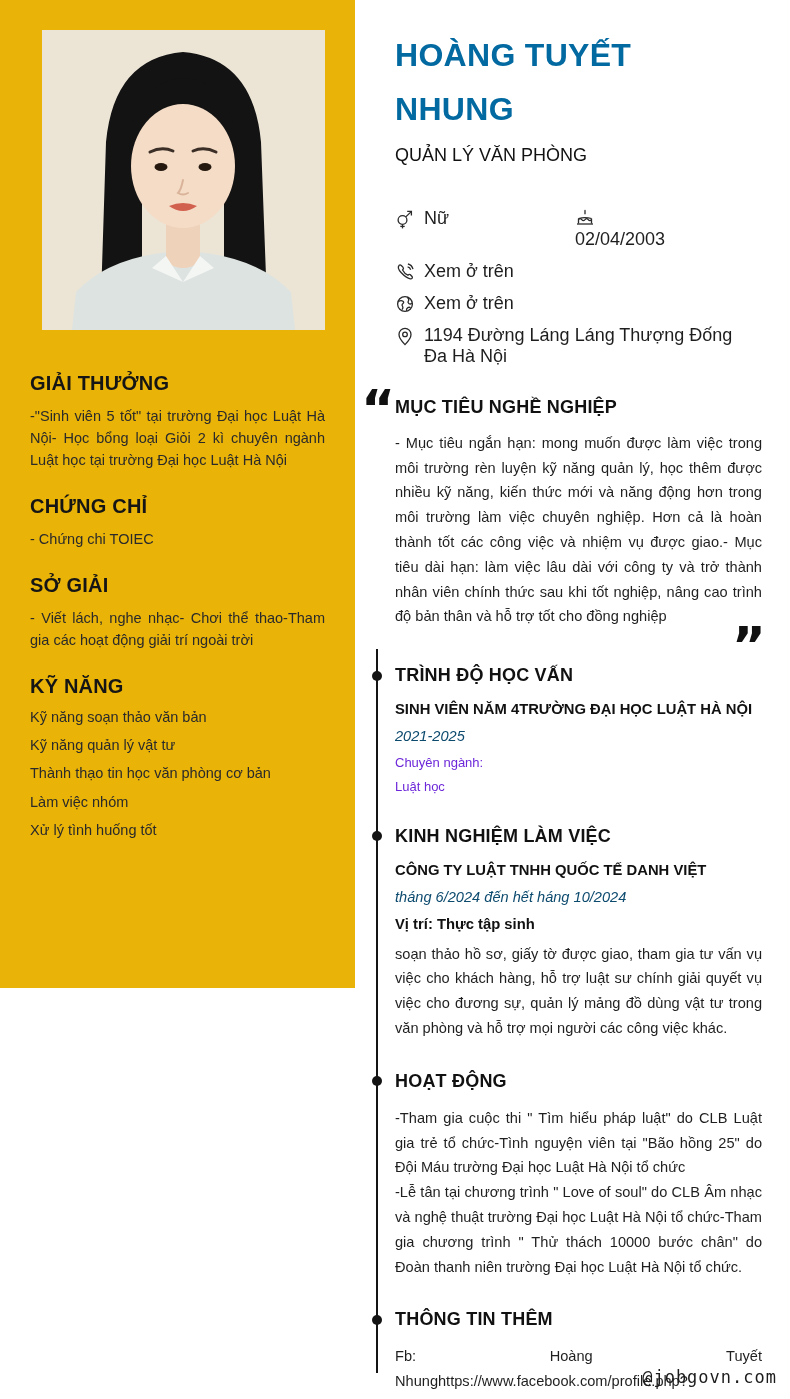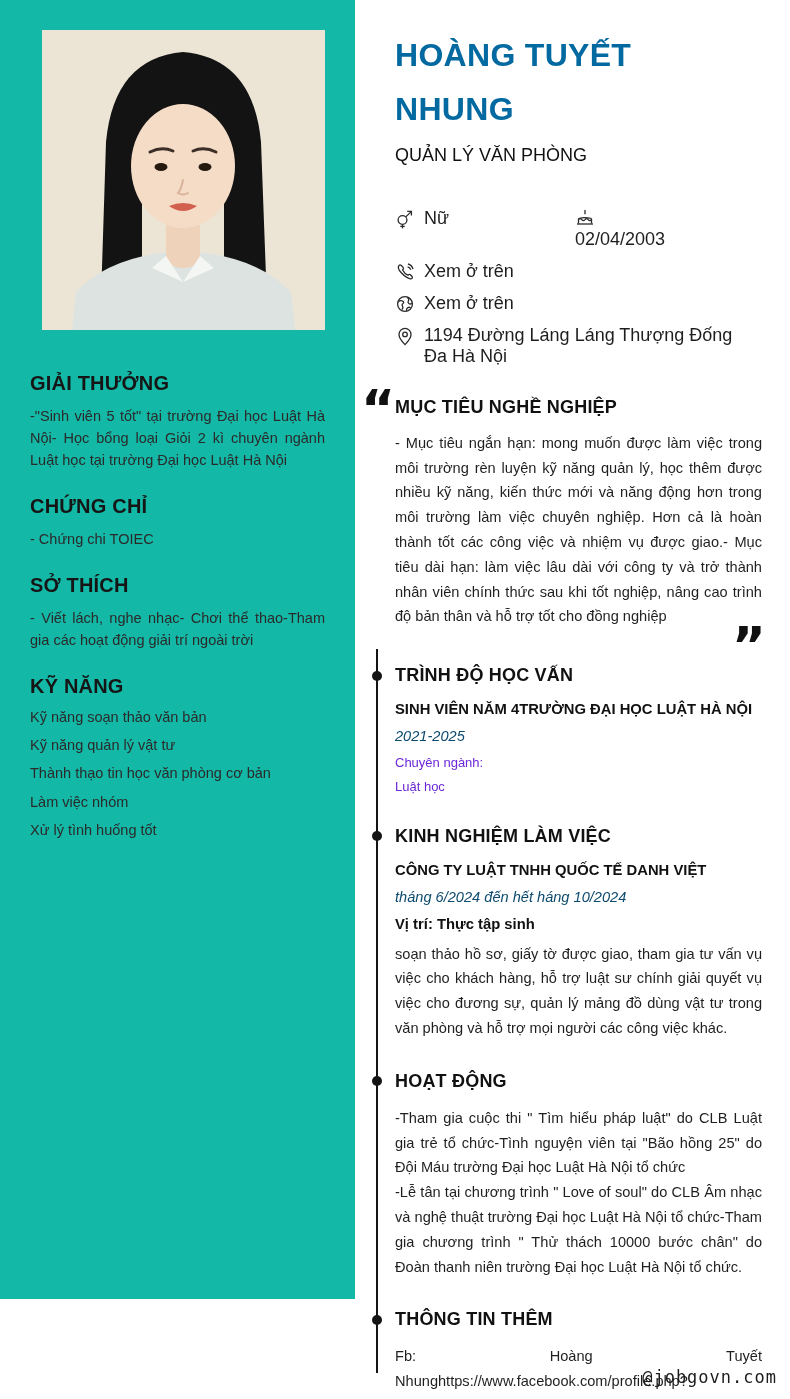--- a/index.html
+++ b/index.html
@@ -1,20 +1,20 @@
 <!DOCTYPE html>
 <html><head>
 <meta charset="utf-8">
 <style>
   html,body{margin:0;padding:0;background:#fff;}
   .page{position:relative;width:790px;height:1399px;background:#ffffff;
         font-family:"Liberation Sans",sans-serif;color:#222;overflow:hidden;}
 
   
-  .sidebar{position:absolute;left:0;top:0;width:355px;height:1299px;background:#14b8a6;box-sizing:border-box;}
+  .sidebar{position:absolute;left:0;top:0;width:355px;height:988px;background:#eab308;box-sizing:border-box;}
   .photo-wrap{width:283px;height:300px;margin:30px 0 0 42px;overflow:hidden;}
   .photo-wrap svg{display:block;}
   .side-content{padding:0 30px;}
   .side-h{font-size:20px;font-weight:bold;color:#151515;margin:24px 0 10px 0;letter-spacing:.2px;}
   .side-h.first{margin-top:42px;}
   .side-p{font-size:14.5px;line-height:1.52;color:#2a2a2a;text-align:justify;margin:0;}
   .skill-item{font-size:14.5px;color:#2a2a2a;margin:0 0 10px 0;line-height:1.25;}
 
   
   .main{position:absolute;left:355px;top:0;width:435px;height:1399px;box-sizing:border-box;
@@ -88,21 +88,21 @@
       </svg>
     </div>
 
     <div class="side-content">
       <div class="side-h first">GIẢI THƯỞNG</div>
       <p class="side-p">-"Sinh viên 5 tốt" tại trường Đại học Luật Hà Nội- Học bổng loại Giỏi 2 kì chuyên ngành Luật học tại trường Đại học Luật Hà Nội</p>
 
       <div class="side-h">CHỨNG CHỈ</div>
       <p class="side-p">- Chứng chi TOIEC</p>
 
-      <div class="side-h">SỞ THÍCH</div>
+      <div class="side-h">SỞ GIẢI</div>
       <p class="side-p">- Viết lách, nghe nhạc- Chơi thể thao-Tham gia các hoạt động giải trí ngoài trời</p>
 
       <div class="side-h">KỸ NĂNG</div>
       <div class="skill-item">Kỹ năng soạn thảo văn bản</div>
       <div class="skill-item">Kỹ năng quản lý vật tư</div>
       <div class="skill-item">Thành thạo tin học văn phòng cơ bản</div>
       <div class="skill-item">Làm việc nhóm</div>
       <div class="skill-item">Xử lý tình huống tốt</div>
     </div>
   </aside>

